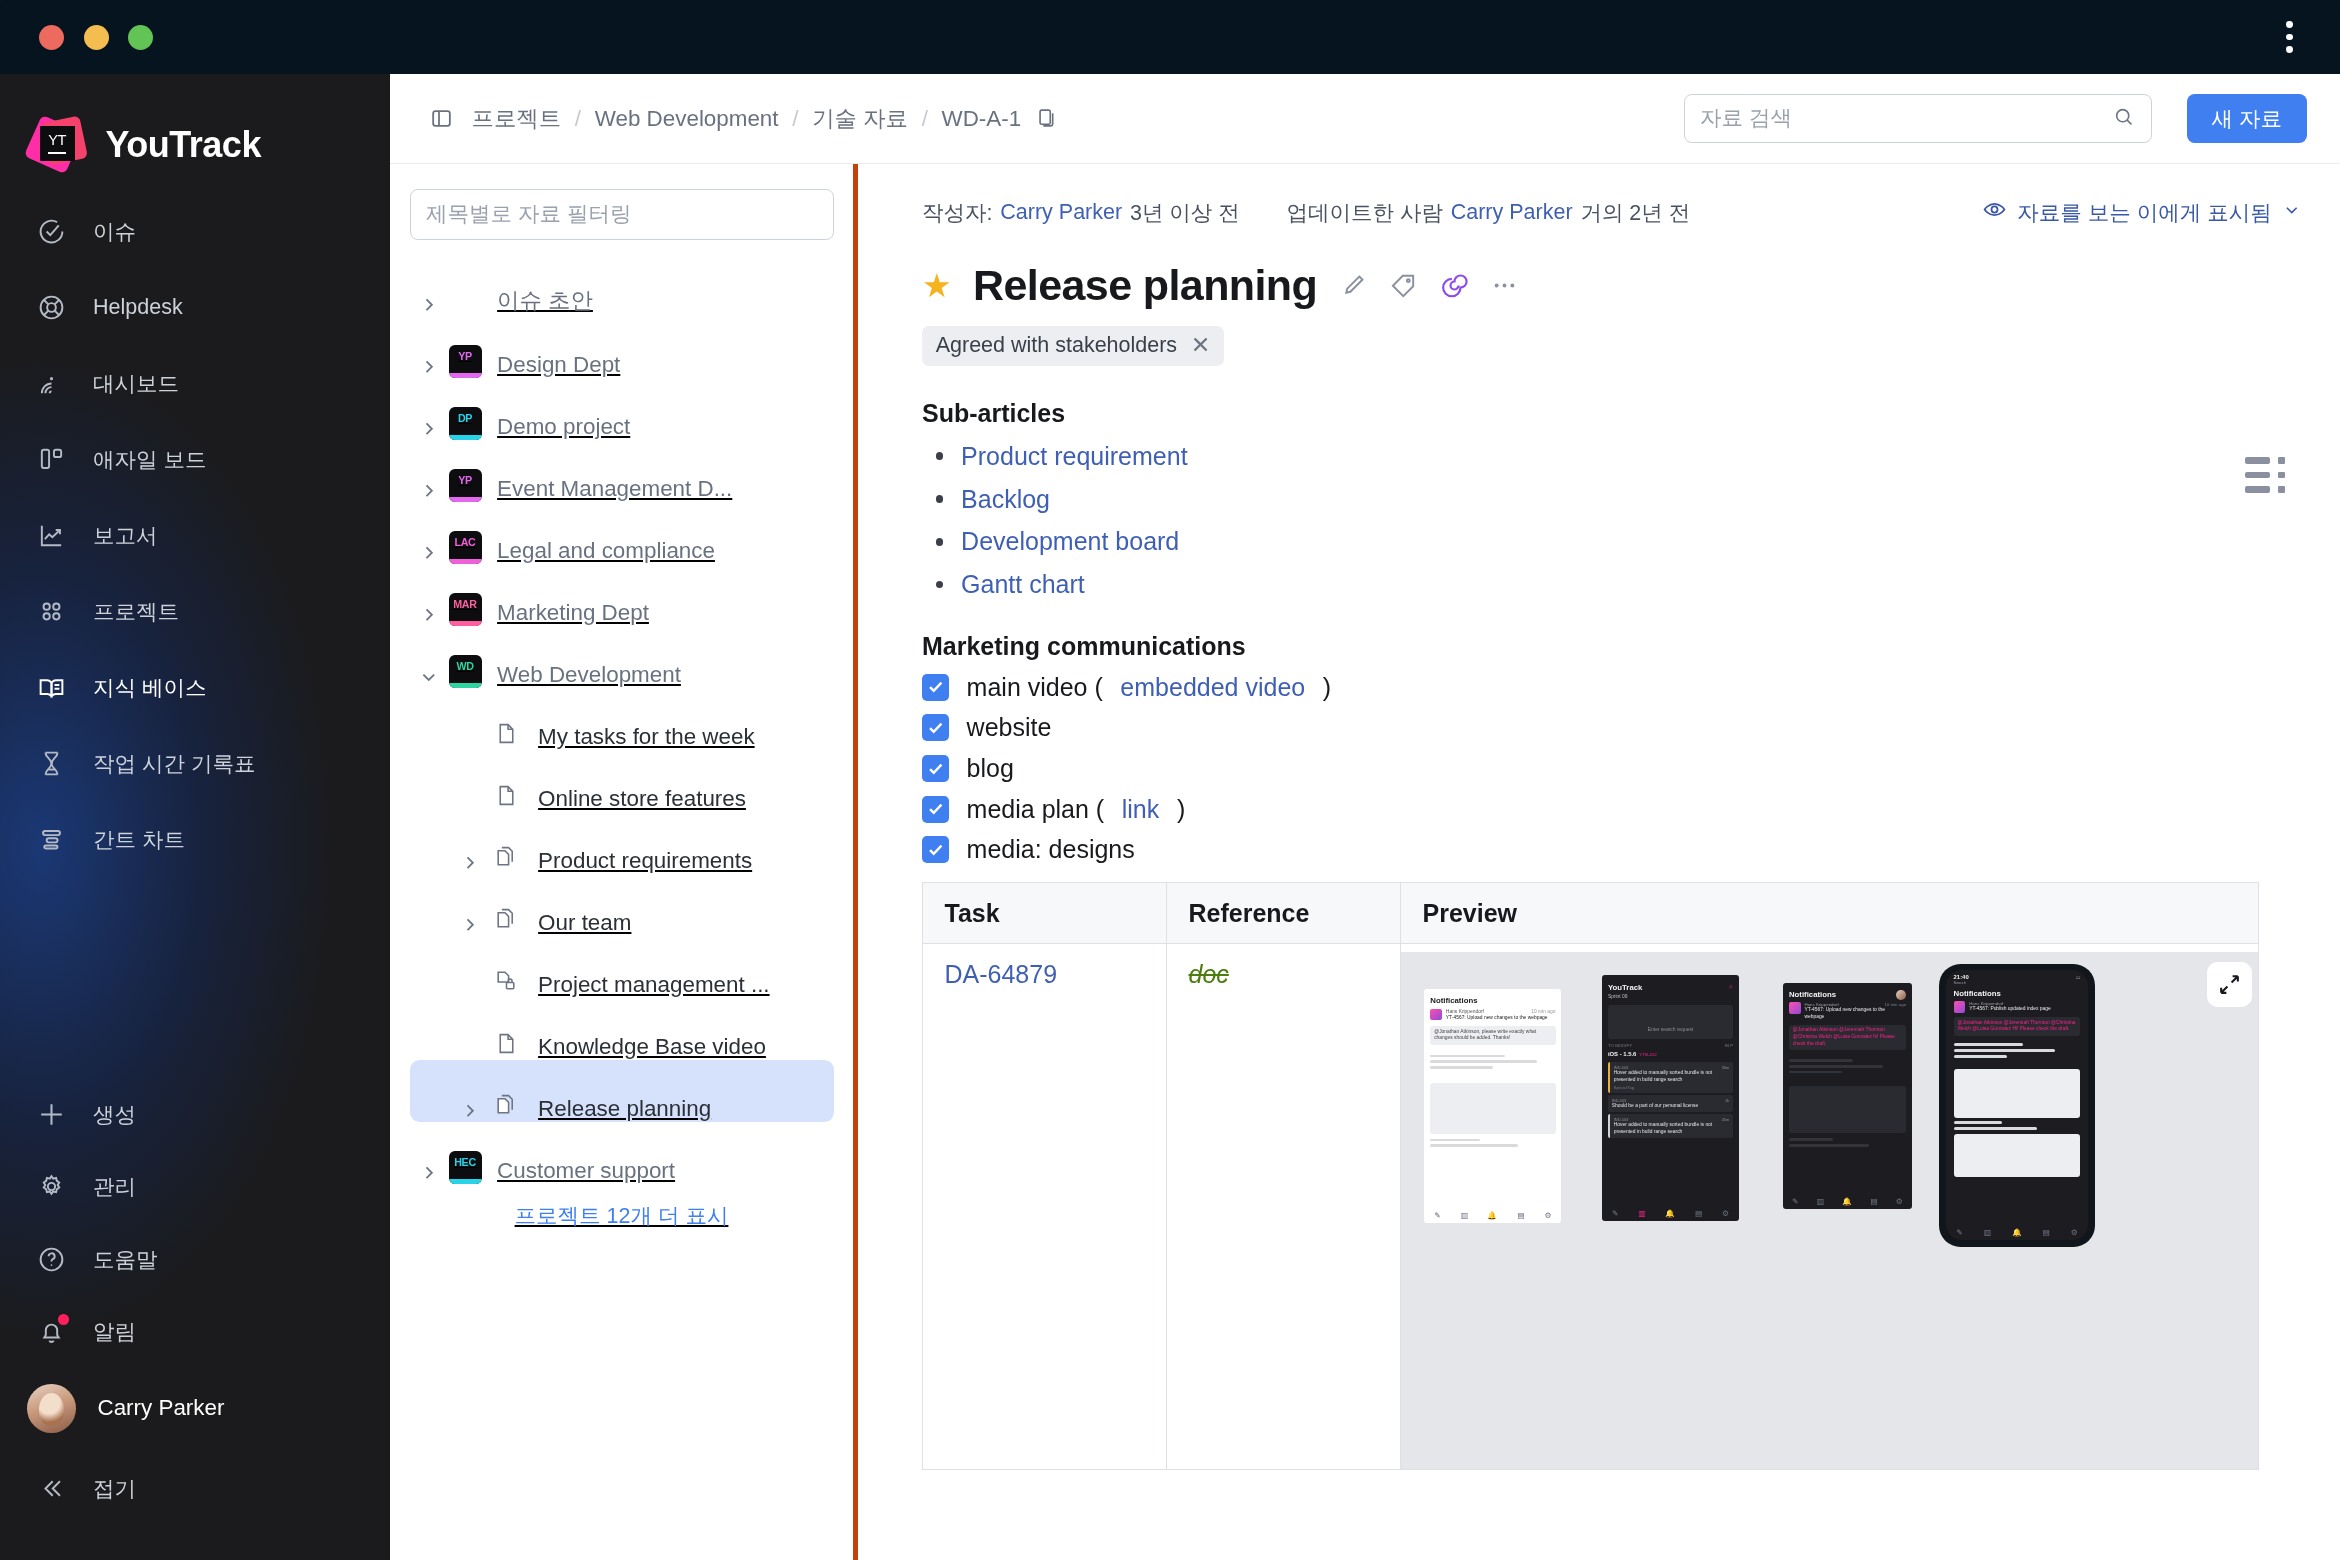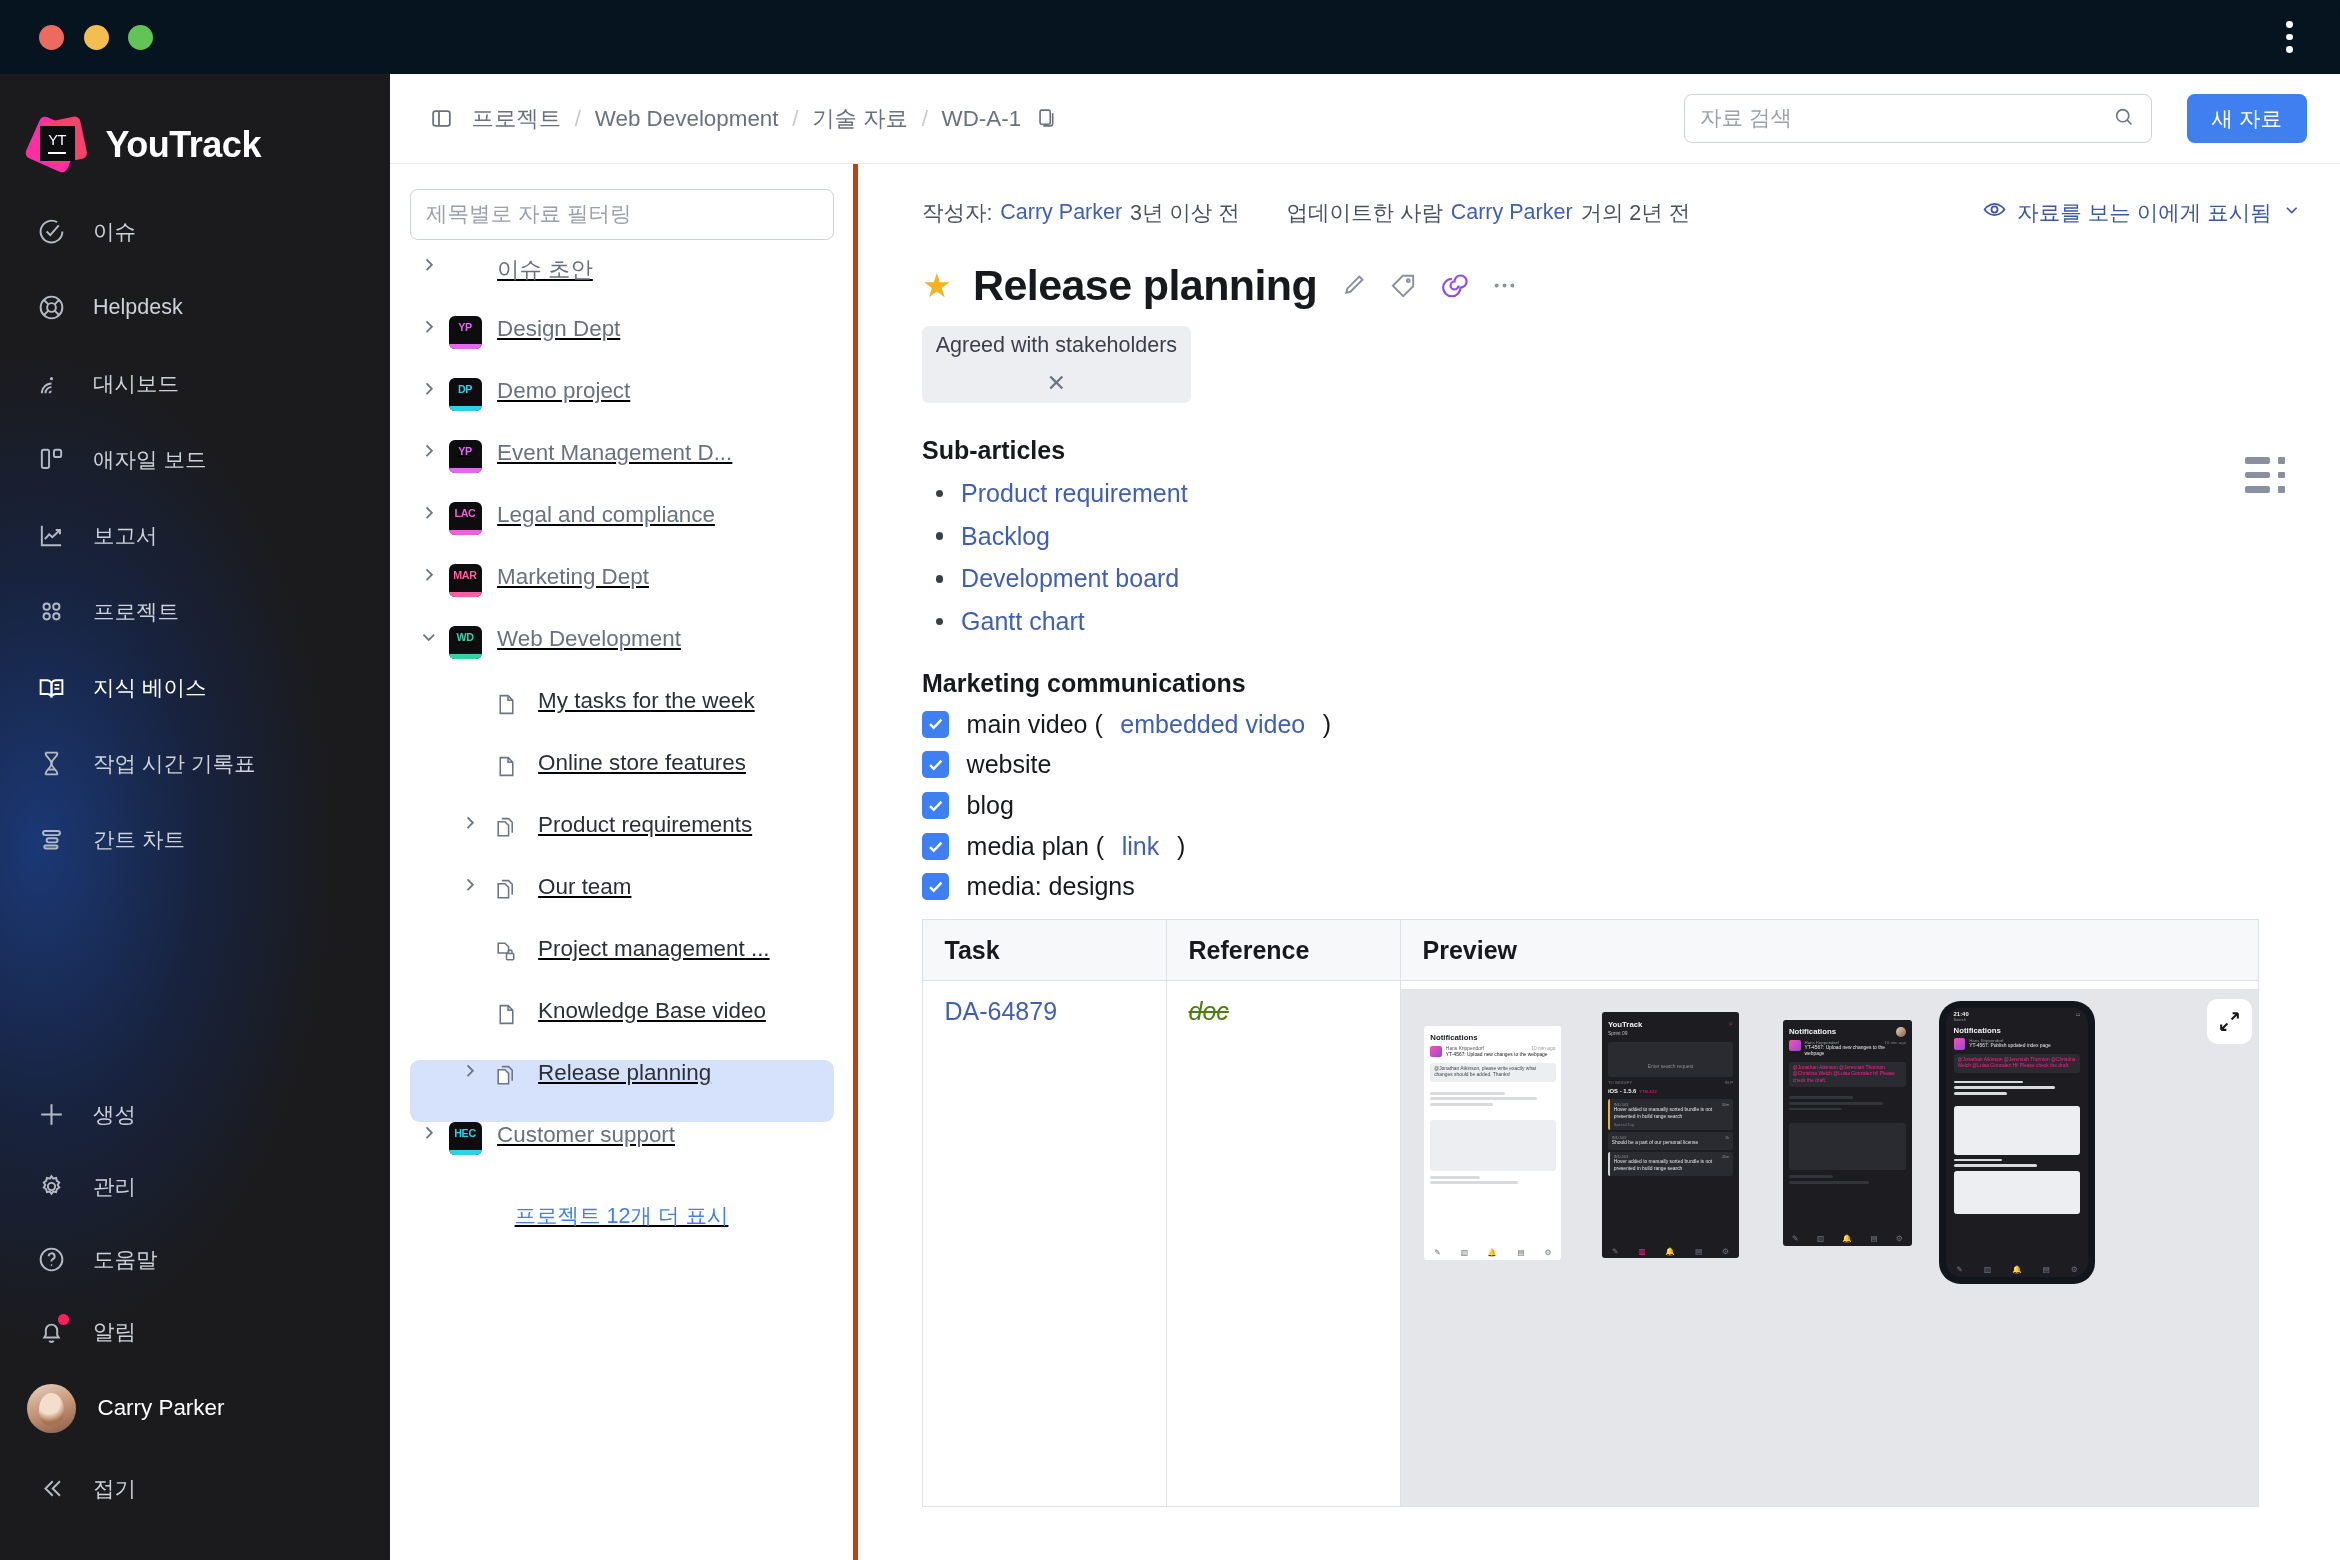--- a/index.html
+++ b/index.html
@@ -103,21 +103,21 @@
     width: 468px; flex: 0 0 468px; border-right: 5px solid #c2410c;
     padding: 25px 19.5px 0 19.5px; overflow: hidden; background: #fff; text-decoration: underline;
   }
   .filter {
     width: 100%; height: 51px; border: 1px solid #cdd2da; border-radius: 7.8px;
     padding: 0 15.6px; font-size: 21.5px; outline: 0; color: #2b2f36;
     font-family: "Liberation Sans", sans-serif; margin-bottom: 13.7px;
   }
   .filter::placeholder { color: #9aa1ad; }
   .tnode {
-    display: flex; align-items: flex-start; height: 62px; border-radius: 9.8px;
+    display: flex; align-items: flex-end; height: 62px; border-radius: 9.8px;
     padding-right: 9.8px; cursor: pointer; font-size: 22.4px; color: #2b2f36;
     white-space: nowrap;
   }
   .tnode.muted { color: #697180; }
   .tnode.sel { background: #d6e2fb; }
   .chev { width: 39px; flex: 0 0 39px; display: flex; align-items: center; justify-content: center; color: #6d7483; }
   .chev.empty { visibility: hidden; }
   .pj { width: 33px; height: 33px; flex: 0 0 33px; border-radius: 5.9px; background: #0d0d0f;
         position: relative; display: flex; align-items: flex-start; justify-content: center;
         margin-right: 15.6px; overflow: hidden; }
@@ -137,21 +137,21 @@
   .title-row { display: flex; align-items: center; gap: 21.5px; margin-top: 33px; }
   .star { color: #f5b320; font-size: 33px; line-height: 1; }
   .h1 { font-size: 43px; font-weight: bold; color: #17191c; letter-spacing: -0.6px; }
   .t-ic { cursor: pointer; display: flex; align-items: center; }
   .toc { position: absolute; right: 55px; top: 293px; display: flex; flex-direction: column; gap: 7.8px; cursor: pointer; }
   .toc .r { display: flex; align-items: center; gap: 7.8px; }
   .toc .bar { width: 25px; height: 6.8px; background: #8b90a0; border-radius: 2px; display: block; }
   .toc .sq { width: 6.8px; height: 6.8px; background: #8b90a0; border-radius: 1px; display: block; }
 
   .tag { display: inline-flex; align-items: center; gap: 13.7px; background: #eceef1;
-         border-radius: 6.8px; padding: 7.8px 13.7px; font-size: 21.5px; color: #3a3f49; margin-top: 15.6px; flex-direction: column; }
+         border-radius: 6.8px; padding: 7.8px 13.7px; font-size: 21.5px; color: #3a3f49; margin-top: 15.6px; }
   .tag .x { color: #6d7483; cursor: pointer; font-size: 23.4px; line-height: 1; }
 
   .h3 { font-size: 25px; font-weight: bold; color: #17191c; margin-top: 33px; }
   ul.sub { list-style: none; margin-top: 13.7px; }
   ul.sub li { display: flex; align-items: center; gap: 17.6px; font-size: 25px; margin-bottom: 13.7px; }
   ul.sub li::before { content:""; width: 7.8px; height: 7.8px; border-radius: 50%; background: #3a3f49; flex: 0 0 7.8px; margin-left: 13.7px;}
   ul.sub a { color: #3f5fb5; text-decoration: none; cursor: pointer; }
 
   .chk-list { margin-top: 11.7px; }
   .chk { display: flex; align-items: center; gap: 17.6px; font-size: 25px; color: #17191c; margin-bottom: 11.7px; }

